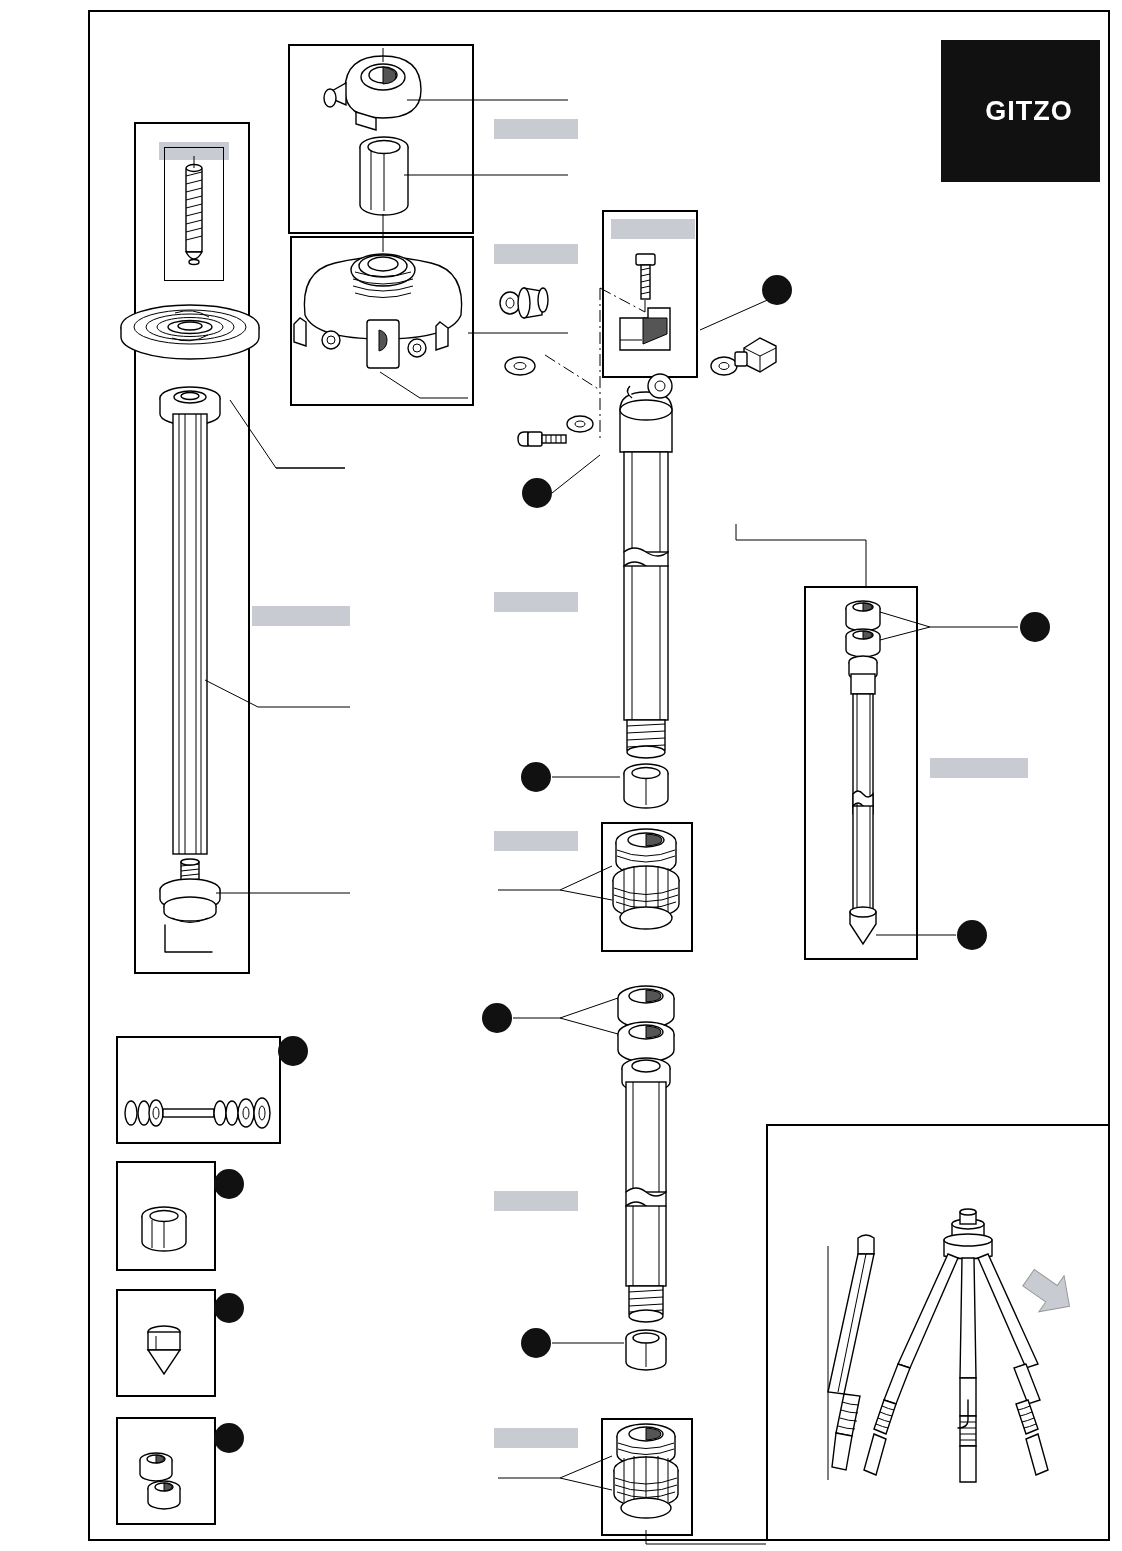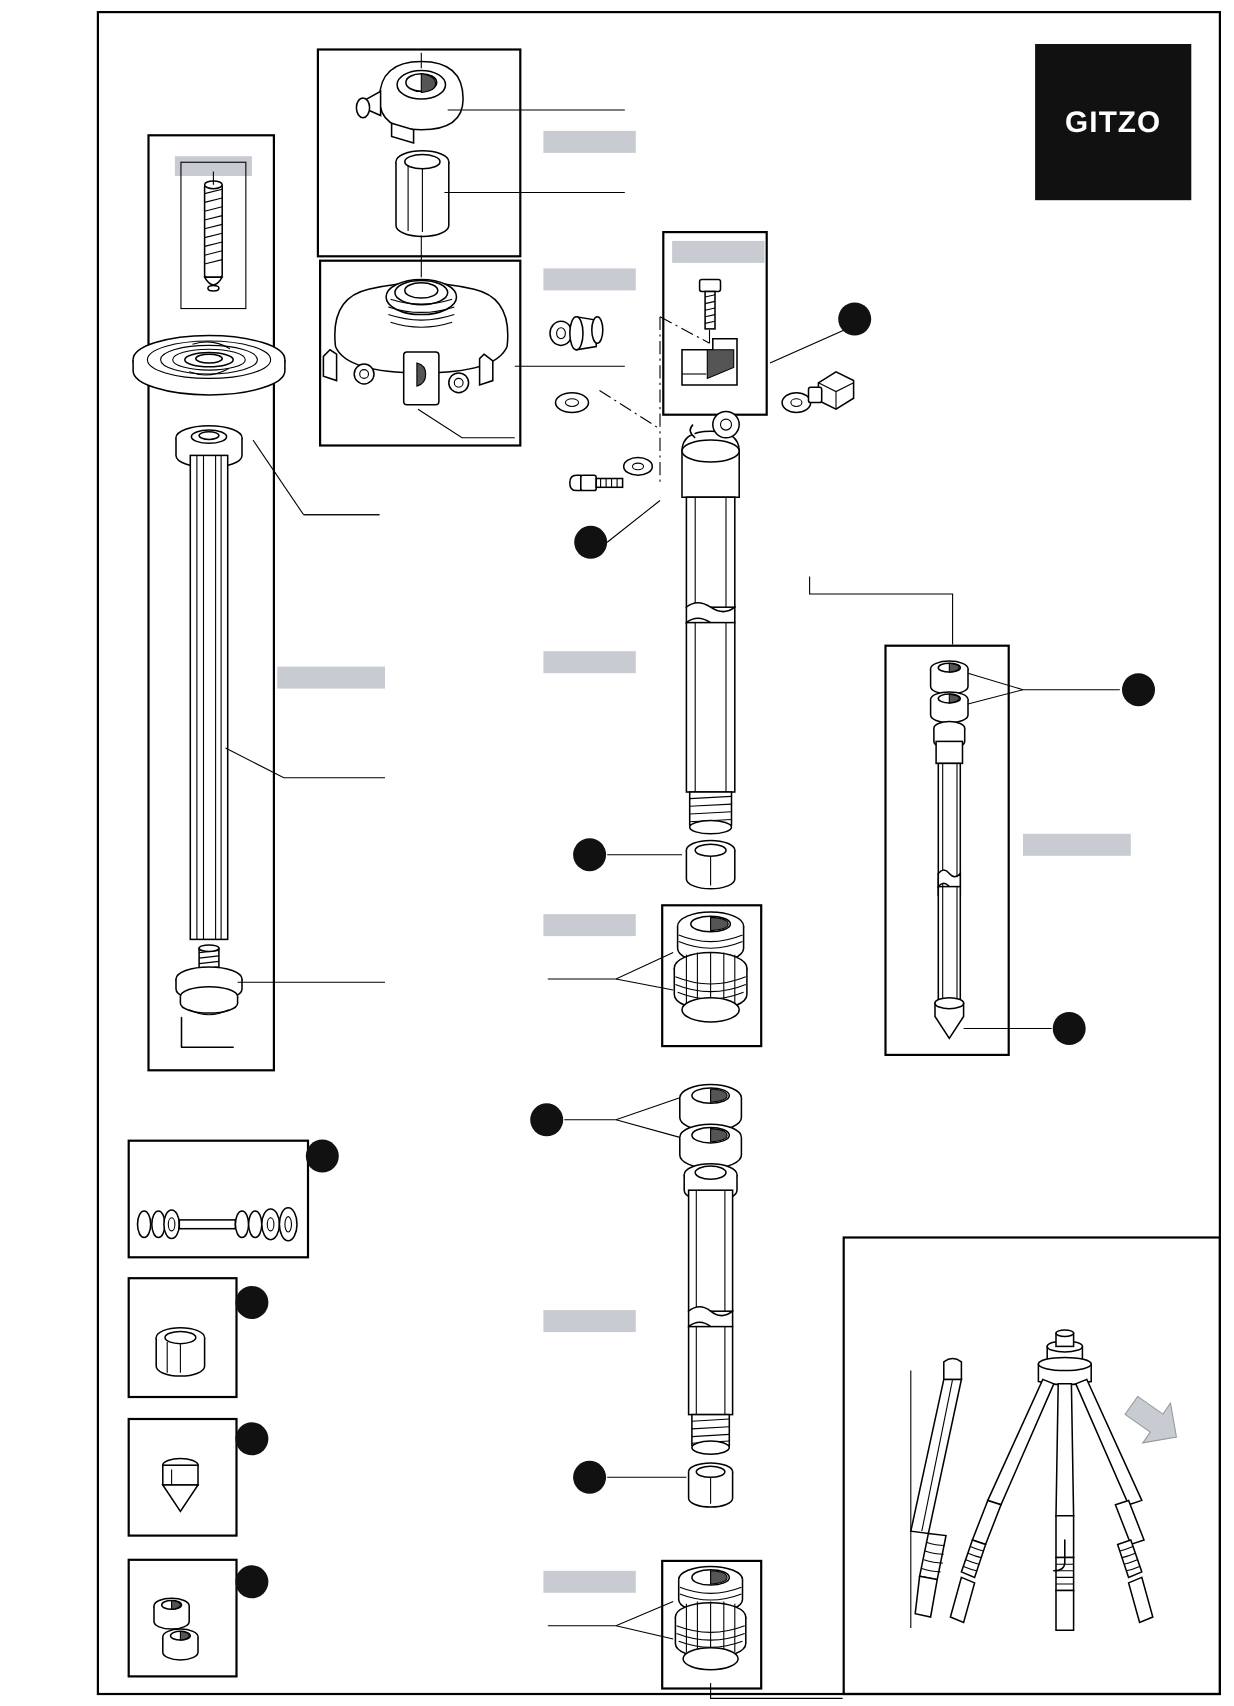--- a/index.html
+++ b/index.html
@@ -40,20 +40,21 @@
     position: absolute;
     background: #000;
     height: 1px;
   }
   .logo {
     position: absolute;
     background: #111;
     display: flex;
     align-items: center;
     justify-content: center;
+    padding-left: 17px;
   }
   .logo-text {
     color: #fff;
     font-family: "Liberation Sans", sans-serif;
     font-weight: bold;
     font-size: 27px;
     letter-spacing: 1px;
   }
   svg.art {
     position: absolute;

